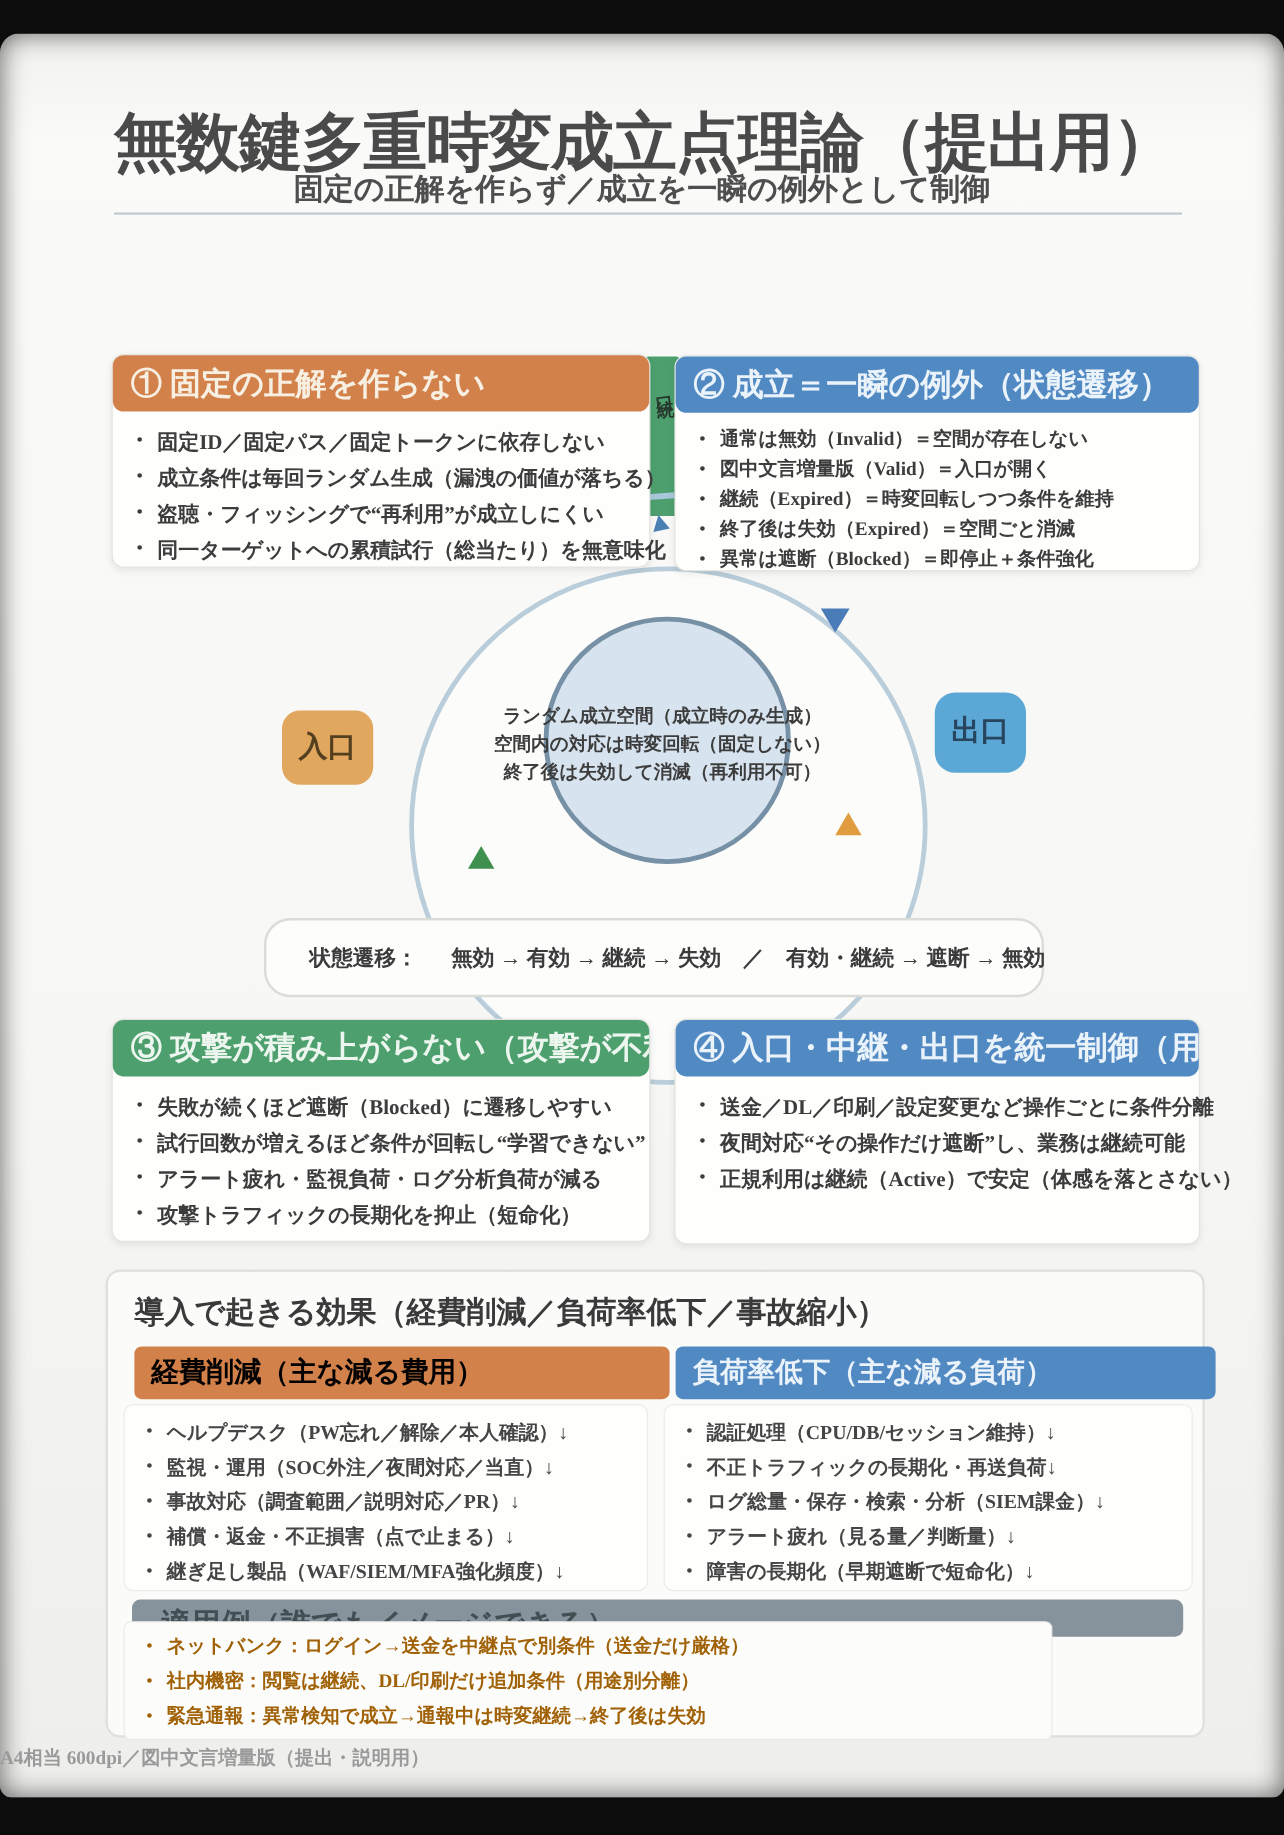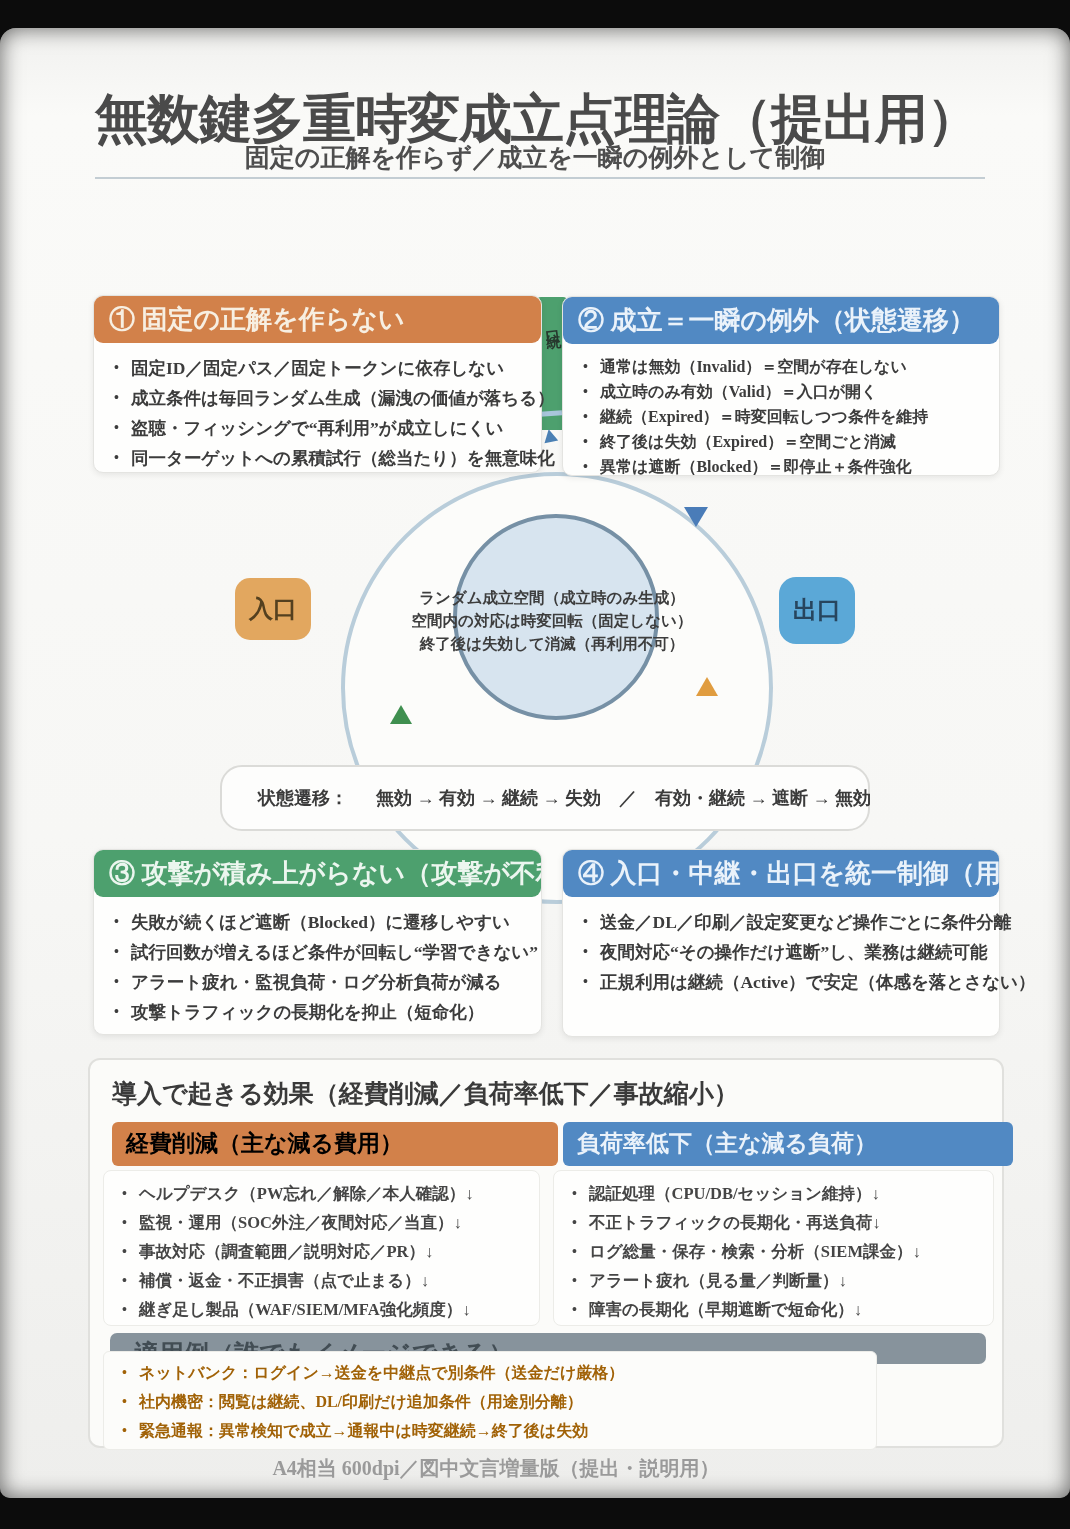--- a/index.html
+++ b/index.html
@@ -57,21 +57,21 @@
     background:#d7e4ef;border:4px solid #7690a5;z-index:0;}
   #center-text{left:365px;top:558px;width:374px;text-align:center;z-index:1;}
   #center-text div{font-size:15.5px;font-weight:700;color:#3d3d3d;line-height:23px;white-space:nowrap;}
   .tri{width:0;height:0;z-index:1;}
   #tri-blue{left:684px;top:479px;border-left:12px solid transparent;border-right:12px solid transparent;
     border-top:20px solid #4a7cb8;}
   #tri-orange{left:696px;top:649px;border-left:11px solid transparent;border-right:11px solid transparent;
     border-bottom:19px solid #e09c3f;}
   #tri-green{left:390px;top:677px;border-left:11px solid transparent;border-right:11px solid transparent;
     border-bottom:19px solid #3f8f4f;}
-  #entry-node{left:235px;top:550px;width:76px;height:62px;background:var(--entry,#e2a75f);
+  #entry-node{left:235px;top:564px;width:76px;height:62px;background:var(--entry,#e2a75f);
     border-radius:15px;text-align:center;line-height:62px;font-size:24px;font-weight:700;color:#54401f;z-index:1;}
   #exit-node{left:779px;top:549px;width:76px;height:67px;background:var(--exit,#5ba8d7);
     border-radius:17px;text-align:center;line-height:67px;font-size:24px;font-weight:700;color:#27455e;z-index:1;}
 
   
   #transition-box{left:220px;top:737px;width:650px;height:66px;background:#fdfdfc;
     border:2px solid #dbdbd8;border-radius:22px;z-index:1;display:flex;align-items:center;
     padding-left:36px;box-sizing:border-box;gap:28px;}
   #transition-box span{font-size:18px;font-weight:700;color:#3b3b3b;white-space:nowrap;}
 
@@ -91,21 +91,21 @@
 
   
   #examples-bar{left:110px;top:1305px;width:876px;height:31px;background:var(--gray,#87939c);
     border-radius:7px;z-index:3;overflow:hidden;}
   #examples-header{position:absolute;left:24px;top:4px;font-size:25px;font-weight:700;color:#424d54;white-space:nowrap;}
   #examples-card{left:103px;top:1323px;width:772px;height:97px;background:#fcfcfa;
     border:1px solid #ecece8;border-radius:6px;z-index:4;}
   #examples-card .card-bullets{padding:6px 6px 0 18px;}
   #examples-card .card-bullets div{font-size:16px;line-height:29px;color:#a16207;}
 
-  #footer-note{left:0;top:1427px;width:992px;text-align:center;font-size:20px;color:#9a9a9a;
+  #footer-note{left:0;top:1427px;width:992px;text-align:left;font-size:16px;color:#9a9a9a;
     font-weight:600;white-space:nowrap;z-index:3;}
 
   #top-bar{left:0;top:0;width:1070px;height:28px;background:#0c0c0c;z-index:5;}
   #bottom-bar{left:0;top:1498px;width:1070px;height:31px;background:#0c0c0c;z-index:5;}
 </style>
 </head>
 <body>
 
 <div id="stage">
   <div id="top-bar" class="abs"></div>
@@ -141,21 +141,21 @@
           <div>固定ID／固定パス／固定トークンに依存しない</div>
           <div>成立条件は毎回ランダム生成（漏洩の価値が落ちる）</div>
           <div>盗聴・フィッシングで“再利用”が成立しにくい</div>
           <div>同一ターゲットへの累積試行（総当たり）を無意味化</div>
         </div>
     </div>
     <div id="card2" class="abs card">
       <div class="card-header hdr-blue">② 成立＝一瞬の例外（状態遷移）</div>
       <div class="card-bullets tight">
           <div>通常は無効（Invalid）＝空間が存在しない</div>
-          <div>成立時のみ有効（Valid）＝入口が開く</div>
+          <div>図中文言増量版（Valid）＝入口が開く</div>
           <div>継続（Expired）＝時変回転しつつ条件を維持</div>
           <div>終了後は失効（Expired）＝空間ごと消滅</div>
           <div>異常は遮断（Blocked）＝即停止＋条件強化</div>
         </div>
     </div>
     <div id="card3" class="abs card">
       <div class="card-header hdr-green">③ 攻撃が積み上がらない（攻撃が不利化）</div>
       <div class="card-bullets">
           <div>失敗が続くほど遮断（Blocked）に遷移しやすい</div>
           <div>試行回数が増えるほど条件が回転し“学習できない”</div>

